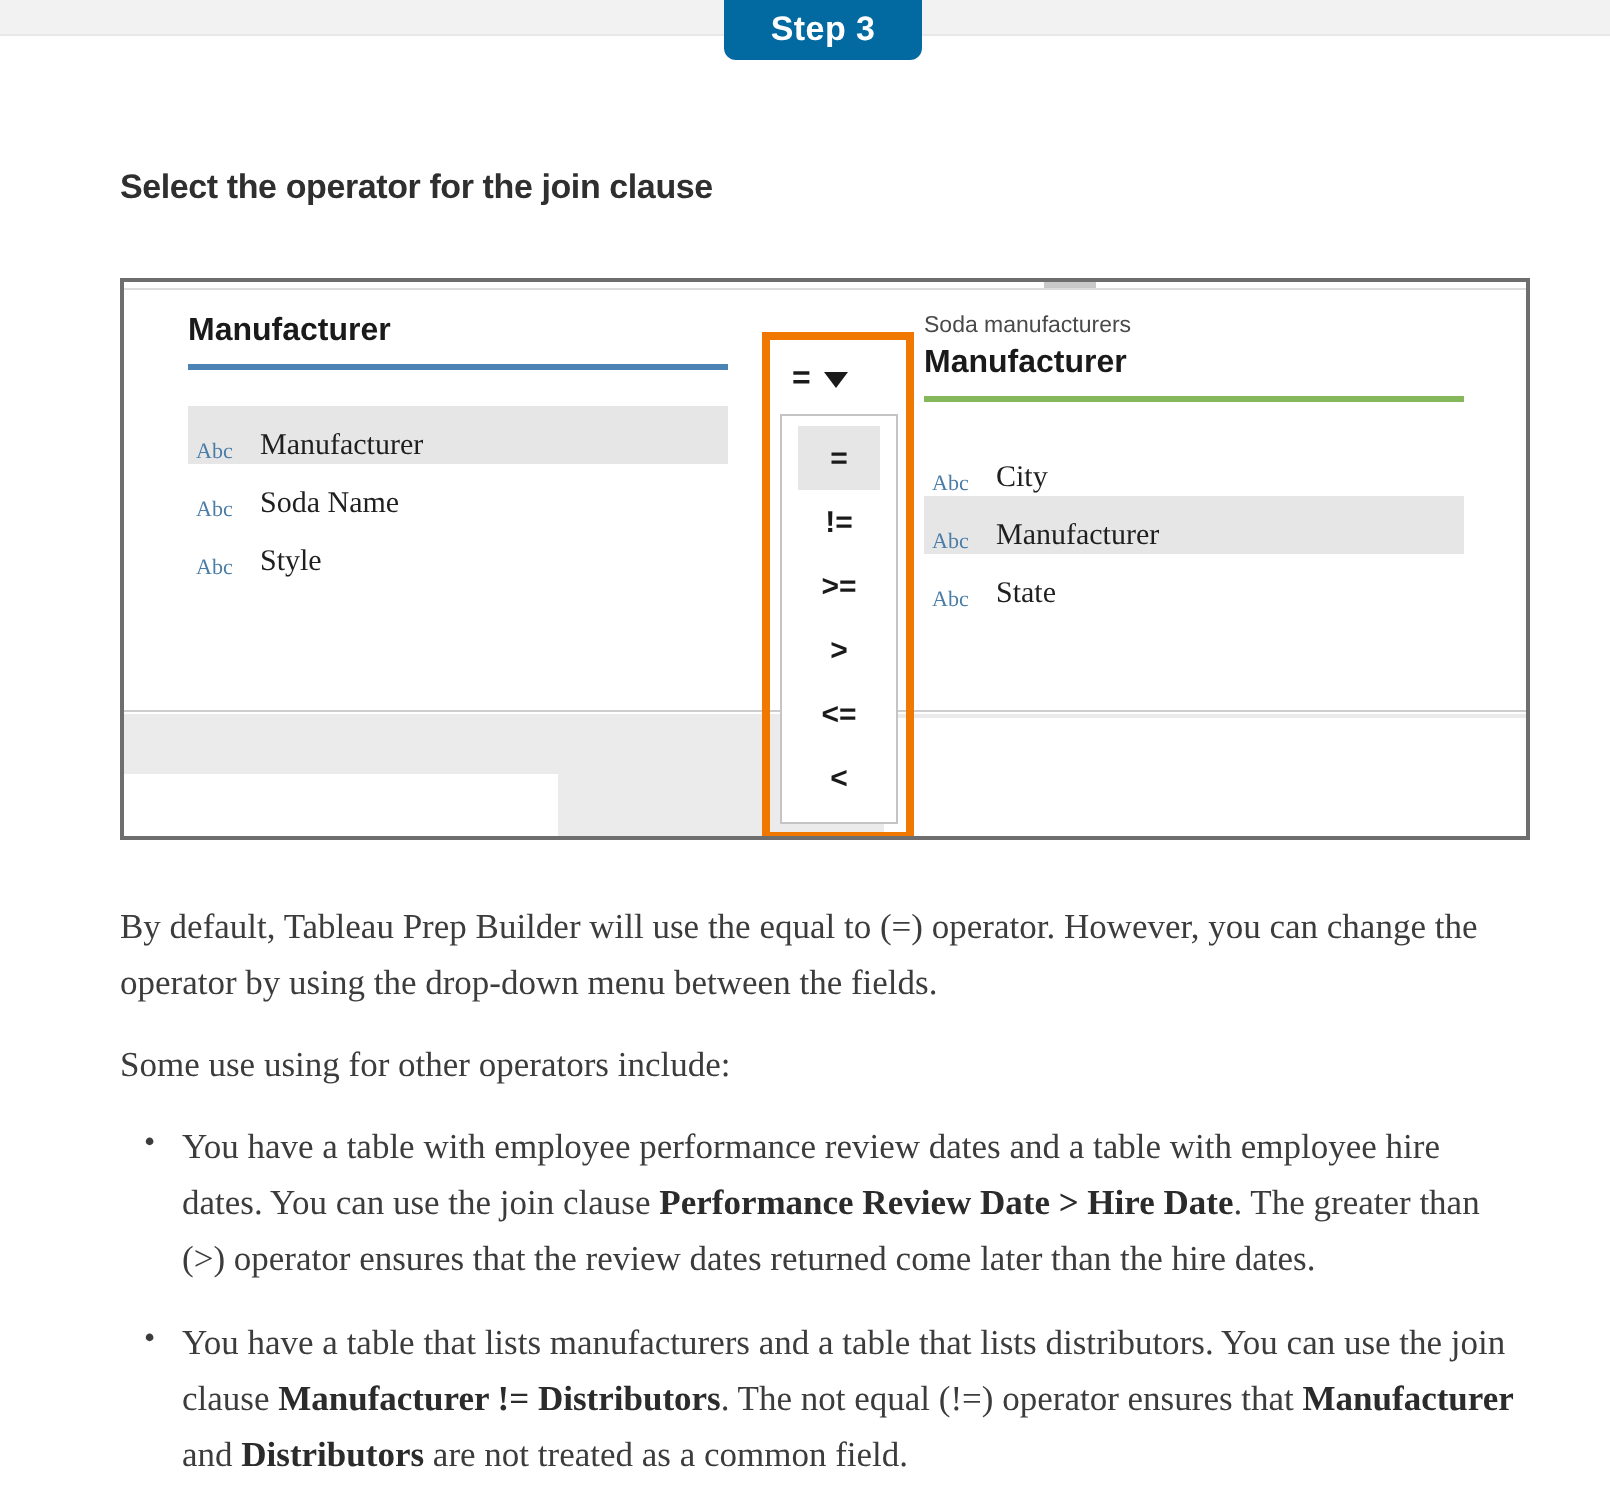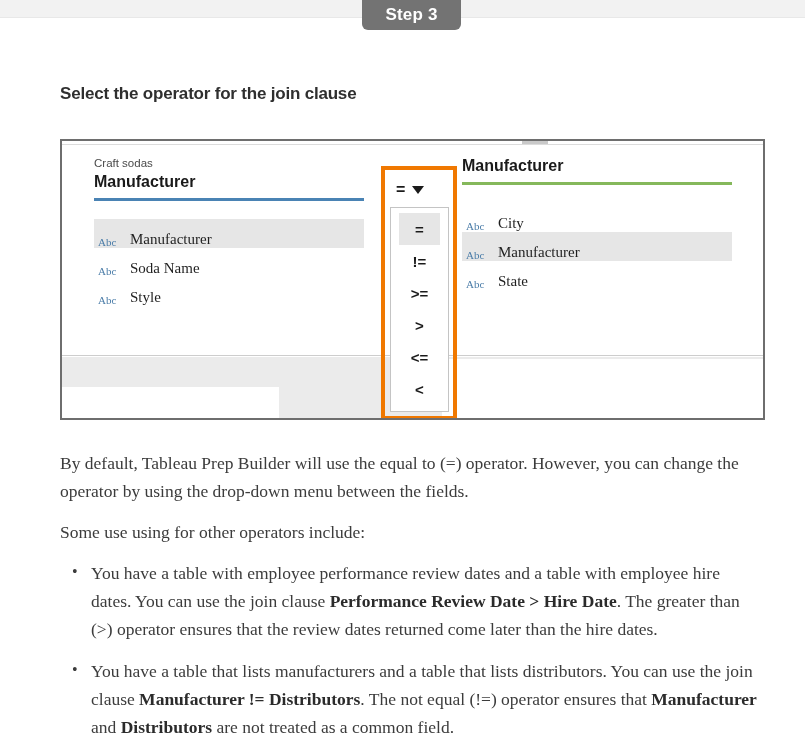--- a/index.html
+++ b/index.html
@@ -25,21 +25,21 @@
     background: #f2f2f2;
     border-bottom: 1px solid #e8e8e8;
   }
 
   .step-badge {
     position: absolute;
     top: -1px;
     left: 362px;
     width: 99px;
     height: 31px;
-    background: #737373;
+    background: #0369a1;
     border-radius: 0 0 6px 6px;
     color: #ffffff;
     font-size: 17px;
     font-weight: bold;
     line-height: 31px;
     text-align: center;
     letter-spacing: 0.2px;
     z-index: 5;
   }
 
@@ -297,41 +297,41 @@
 <div class="figure">
   <div class="figure-inner">
 
     <div class="app-top-chrome">
       <div class="nub"></div>
     </div>
 
     <div class="join-pane">
 
       <div class="field-col left">
-        <div class="table-label">Craft sodas</div>
         <div class="field-title">Manufacturer</div>
         <div class="field-rule blue"></div>
 
         <div class="field-list">
           <div class="field-row selected">
             <span class="abc">Abc</span>
             <span class="fname">Manufacturer</span>
           </div>
           <div class="field-row">
             <span class="abc">Abc</span>
             <span class="fname">Soda Name</span>
           </div>
           <div class="field-row">
             <span class="abc">Abc</span>
             <span class="fname">Style</span>
           </div>
         </div>
       </div>
 
       <div class="field-col right">
+        <div class="table-label">Soda manufacturers</div>
         <div class="field-title">Manufacturer</div>
         <div class="field-rule green"></div>
 
         <div class="field-list">
           <div class="field-row">
             <span class="abc">Abc</span>
             <span class="fname">City</span>
           </div>
           <div class="field-row selected">
             <span class="abc">Abc</span>

